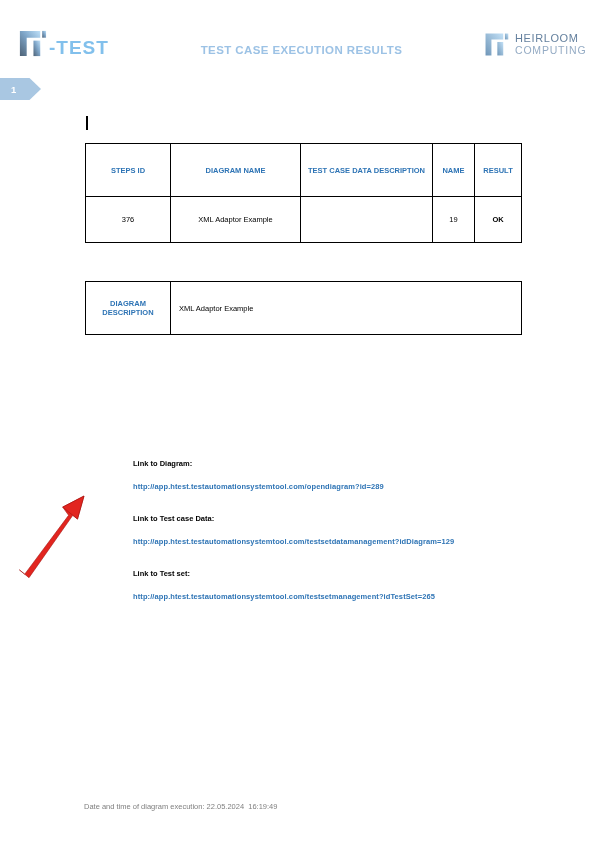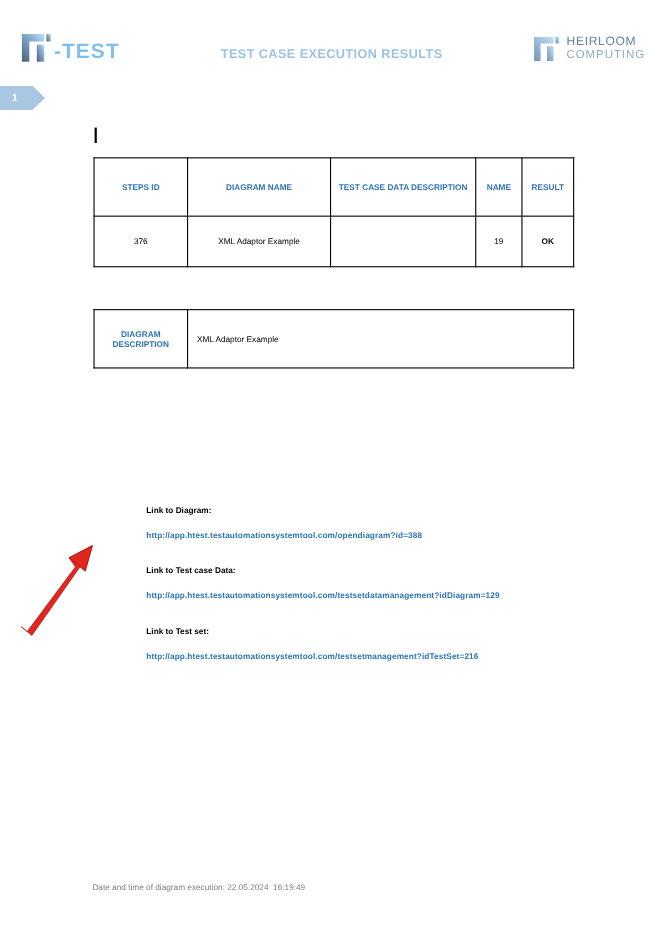--- a/index.html
+++ b/index.html
@@ -148,25 +148,25 @@
     <tbody>
       <tr>
         <td class="lbl">DIAGRAM DESCRIPTION</td>
         <td class="val">XML Adaptor Example</td>
       </tr>
     </tbody>
   </table>
 
   <div class="links">
     <div class="link-label">Link to Diagram:</div>
-    <a class="link-url" href="#">http://app.htest.testautomationsystemtool.com/opendiagram?id=388</a>
+    <a class="link-url" href="#">http://app.htest.testautomationsystemtool.com/opendiagram?id=289</a>
     <div class="link-label">Link to Test case Data:</div>
     <a class="link-url" href="#">http://app.htest.testautomationsystemtool.com/testsetdatamanagement?idDiagram=129</a>
     <div class="link-label">Link to Test set:</div>
-    <a class="link-url" href="#">http://app.htest.testautomationsystemtool.com/testsetmanagement?idTestSet=216</a>
+    <a class="link-url" href="#">http://app.htest.testautomationsystemtool.com/testsetmanagement?idTestSet=265</a>
   </div>
 
   <svg class="anno-arrow" width="80" height="95" viewBox="0 0 80 95">
     <polygon points="9.7,86.2 53.6,27.3 47.7,19.1 69,8 62.5,31.1 57.8,27.3 14,89.7 4.3,81.8" fill="#e2251f" stroke="#a41410" stroke-width="0.6"></polygon>
     <polygon points="47.7,19.1 69,8 62.5,31.1" fill="#e2251f" stroke="#a41410" stroke-width="0.6"></polygon>
   </svg>
 
   <div class="footer">Date and time of diagram execution: 22.05.2024&nbsp; 16:19:49</div>
 
 </div>

